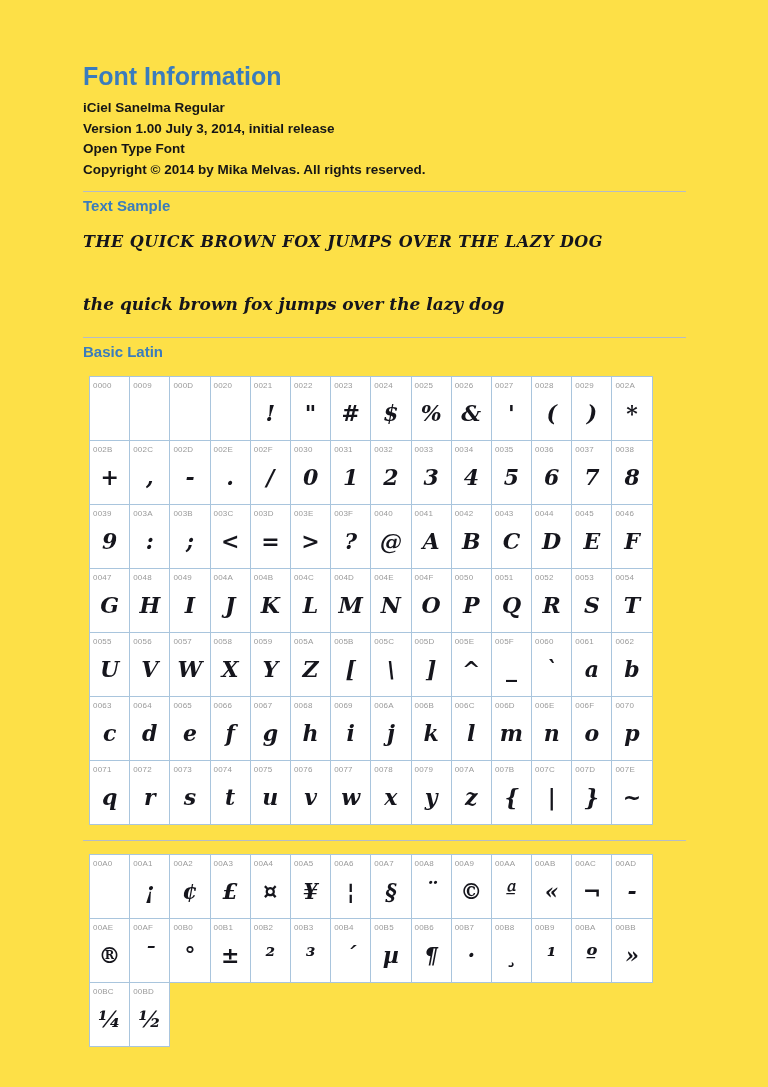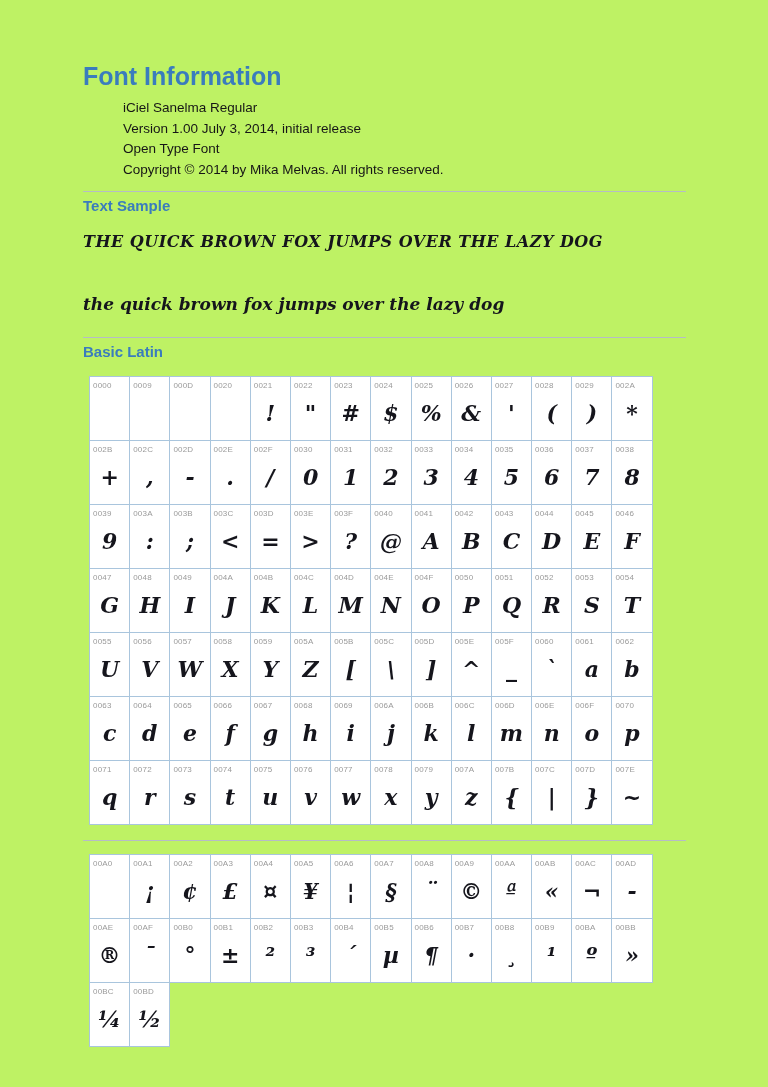--- a/index.html
+++ b/index.html
@@ -1,33 +1,33 @@
 <!DOCTYPE html>
 <html><head>
 <meta charset="utf-8">
 <style>
   html,body{margin:0;padding:0;background:#ffffff;}
   .page{
     position:relative;
     width:768px;height:1087px;
-    background:#bef264;
+    background:#fde047;
     font-family:"Liberation Sans",sans-serif;
     overflow:hidden;
   }
   .content{margin-left:83px;width:603px;}
 
   .doc-title{
     margin:0;padding-top:62px;
     font-size:25px;line-height:28px;
     font-weight:bold;color:#3a7cbd;
   }
   .info{margin-top:8px;}
   .info-line{
     font-size:13.5px;line-height:20.5px;
-    font-weight:normal;color:#161616;margin-left:40px;
+    font-weight:bold;color:#161616;
   }
   .rule{
     border:none;border-top:1px solid #b6bcc6;
     margin:0;height:0;
   }
   .rule-1{margin-top:11px;}
   .rule-2{margin-top:20px;}
   .rule-3{margin-top:15px;}
   .section-heading{
     margin:5px 0 0 0;

